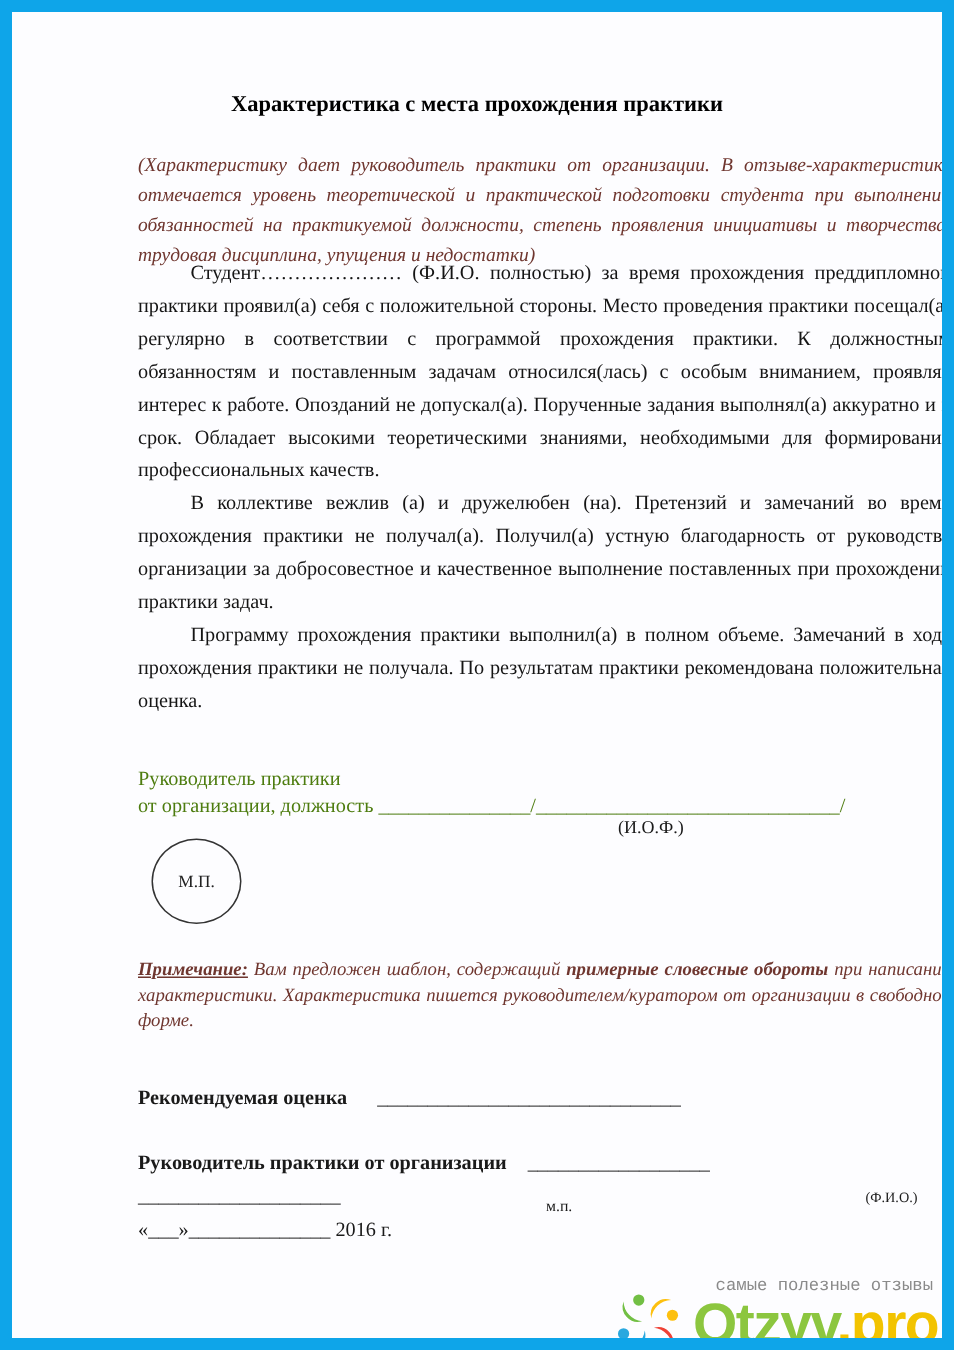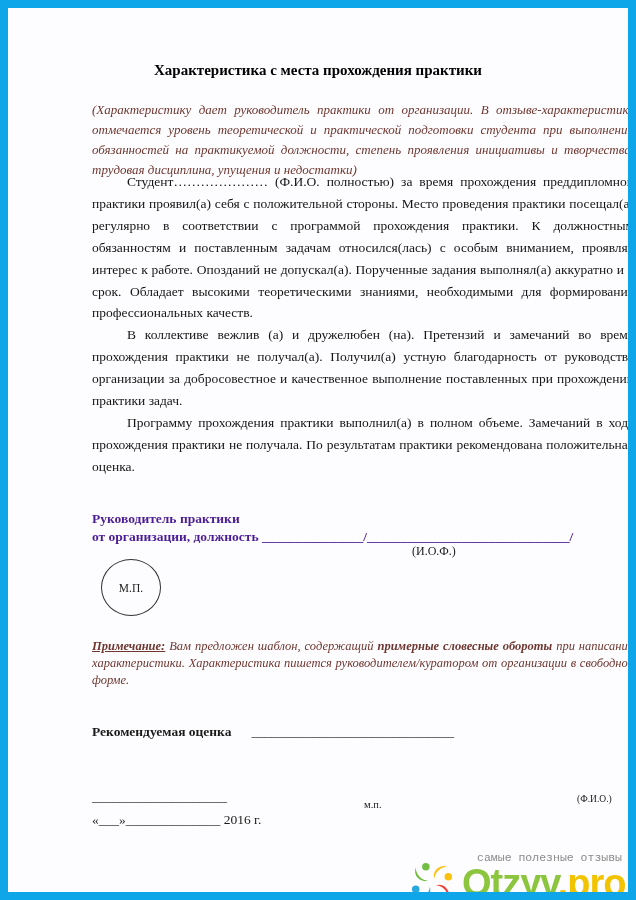--- a/index.html
+++ b/index.html
@@ -24,21 +24,21 @@
     color:#6f362f;text-align:justify;
   }
   .main-text{
     top:163px;left:84px;width:542px;
     font-size:13.5px;line-height:21.9px;color:#151515;
     text-align:justify;
   }
   .main-text p{margin:0;text-indent:35px;}
   .sig1{
     top:502px;left:84px;width:542px;
-    font-size:13.5px;font-weight:bold;line-height:18px;color:#4c1d95;
+    font-size:13.5px;font-weight:normal;line-height:18px;color:#4d7c0f;
   }
   .iof{
     top:536px;left:404px;
     font-size:12px;color:#1a1a1a;
   }
   .stamp{
     top:551px;left:93px;width:58px;height:55px;
     border:1px solid #333;border-radius:50%;
     display:flex;align-items:center;justify-content:center;
     font-size:11.5px;color:#222;
@@ -115,20 +115,23 @@
   </div>
 
   <div class="abs note">
     <span class="note-label">Примечание:</span><span> Вам предложен шаблон, содержащий </span><span class="note-bold">примерные словесные обороты</span><span> при написании характеристики. Характеристика пишется руководителем/куратором от организации в свободной форме.</span>
   </div>
 
   <div class="abs grade">
     <span>Рекомендуемая оценка</span><span class="blank">______________________________</span>
   </div>
 
+  <div class="abs sig2-line1">
+    <span>Руководитель практики от организации</span><span class="blank">__________________</span>
+  </div>
 
   <div class="abs sig2-line2">____________________</div>
 
   <div class="abs mp2">м.п.</div>
 
   <div class="abs fio2">(Ф.И.О.)</div>
 
   <div class="abs date-line">«___»______________ 2016 г.</div>
 
   <div class="abs tagline">самые полезные отзывы</div>

